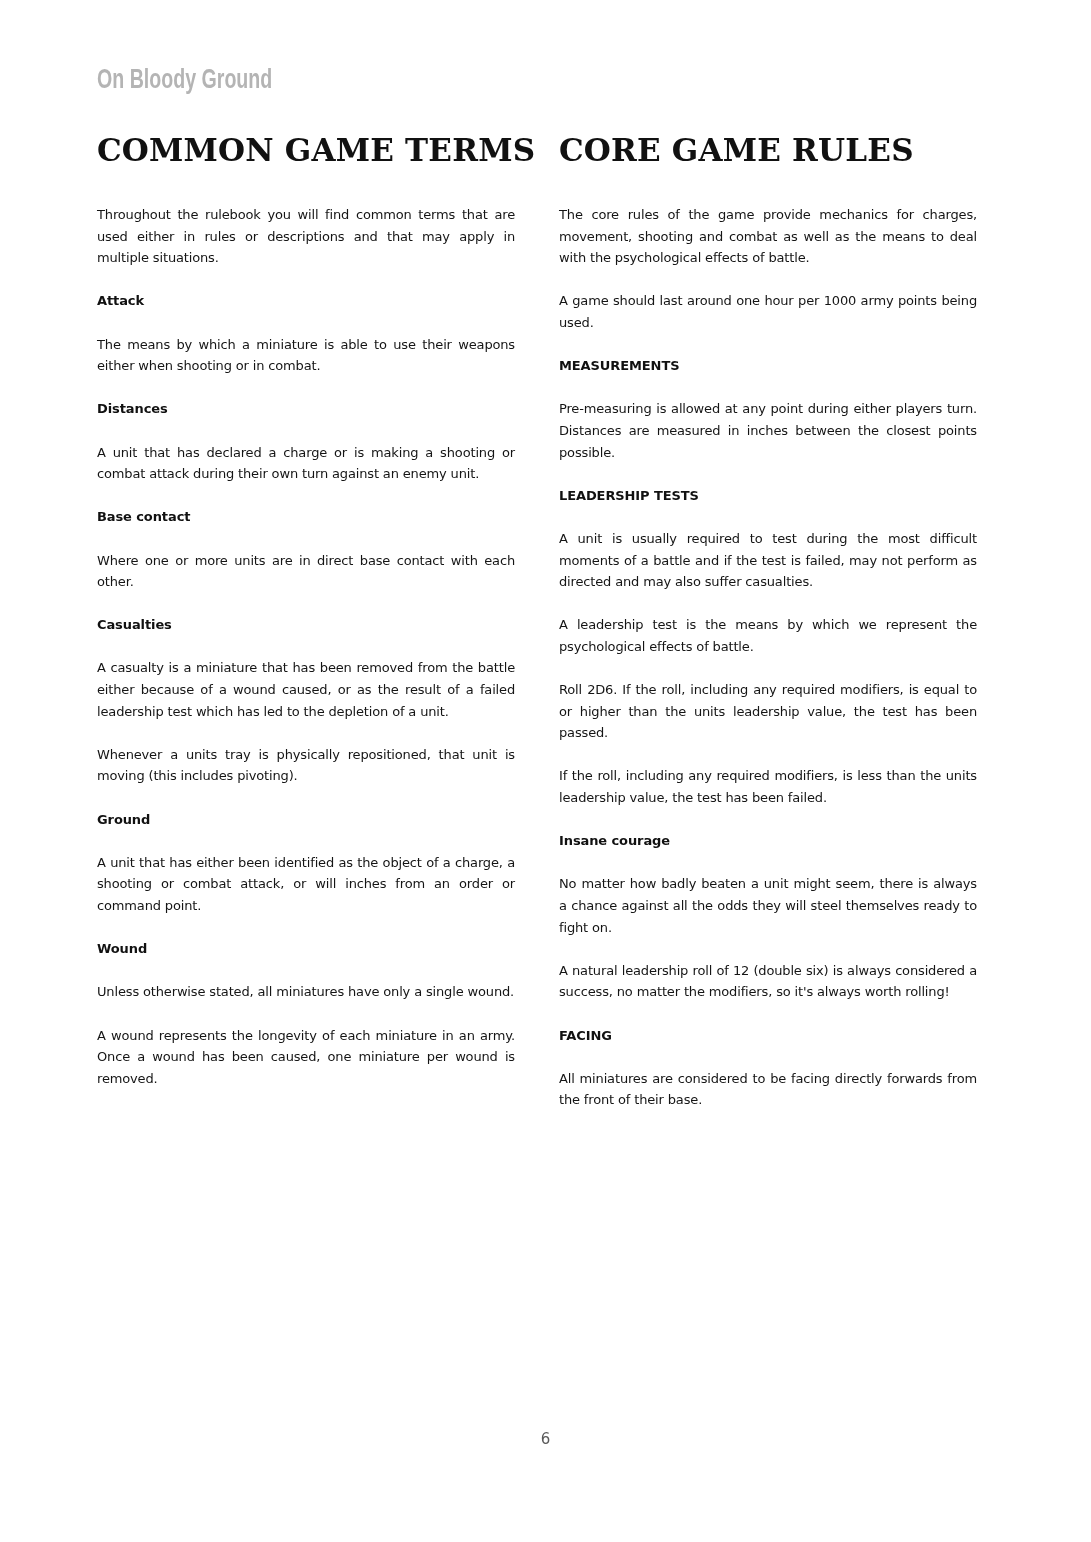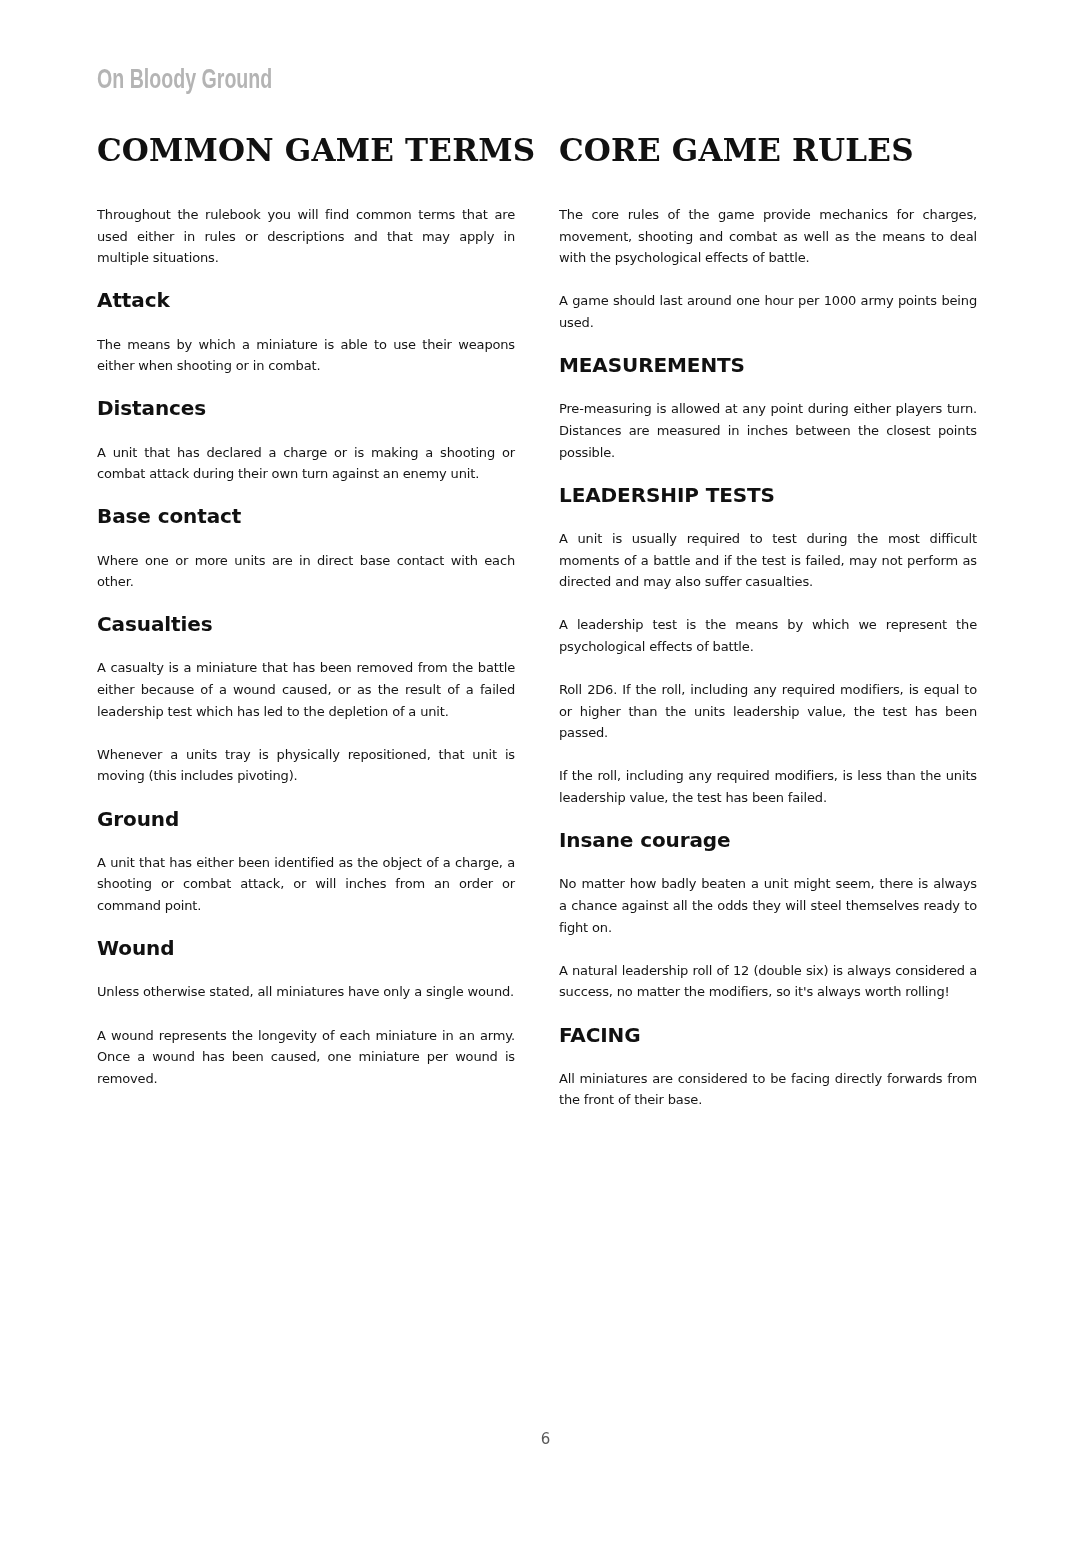--- a/index.html
+++ b/index.html
@@ -55,21 +55,21 @@
   }
   .col p {
     font-size: 13px;
     line-height: 21.6px;
     letter-spacing: -0.15px;
     text-align: justify;
     margin: 0 0 21.6px 0;
   }
   .col p:last-child { margin-bottom: 0; }
   .subheading {
-    font-size: 20px;
+    font-size: 13px;
     font-weight: 700;
     line-height: 21.6px;
     margin: 0 0 21.6px 0;
     letter-spacing: -0.1px;
     color: #111111;
   }
   .page-number {
     position: absolute;
     left: 0;
     top: 1430px;

